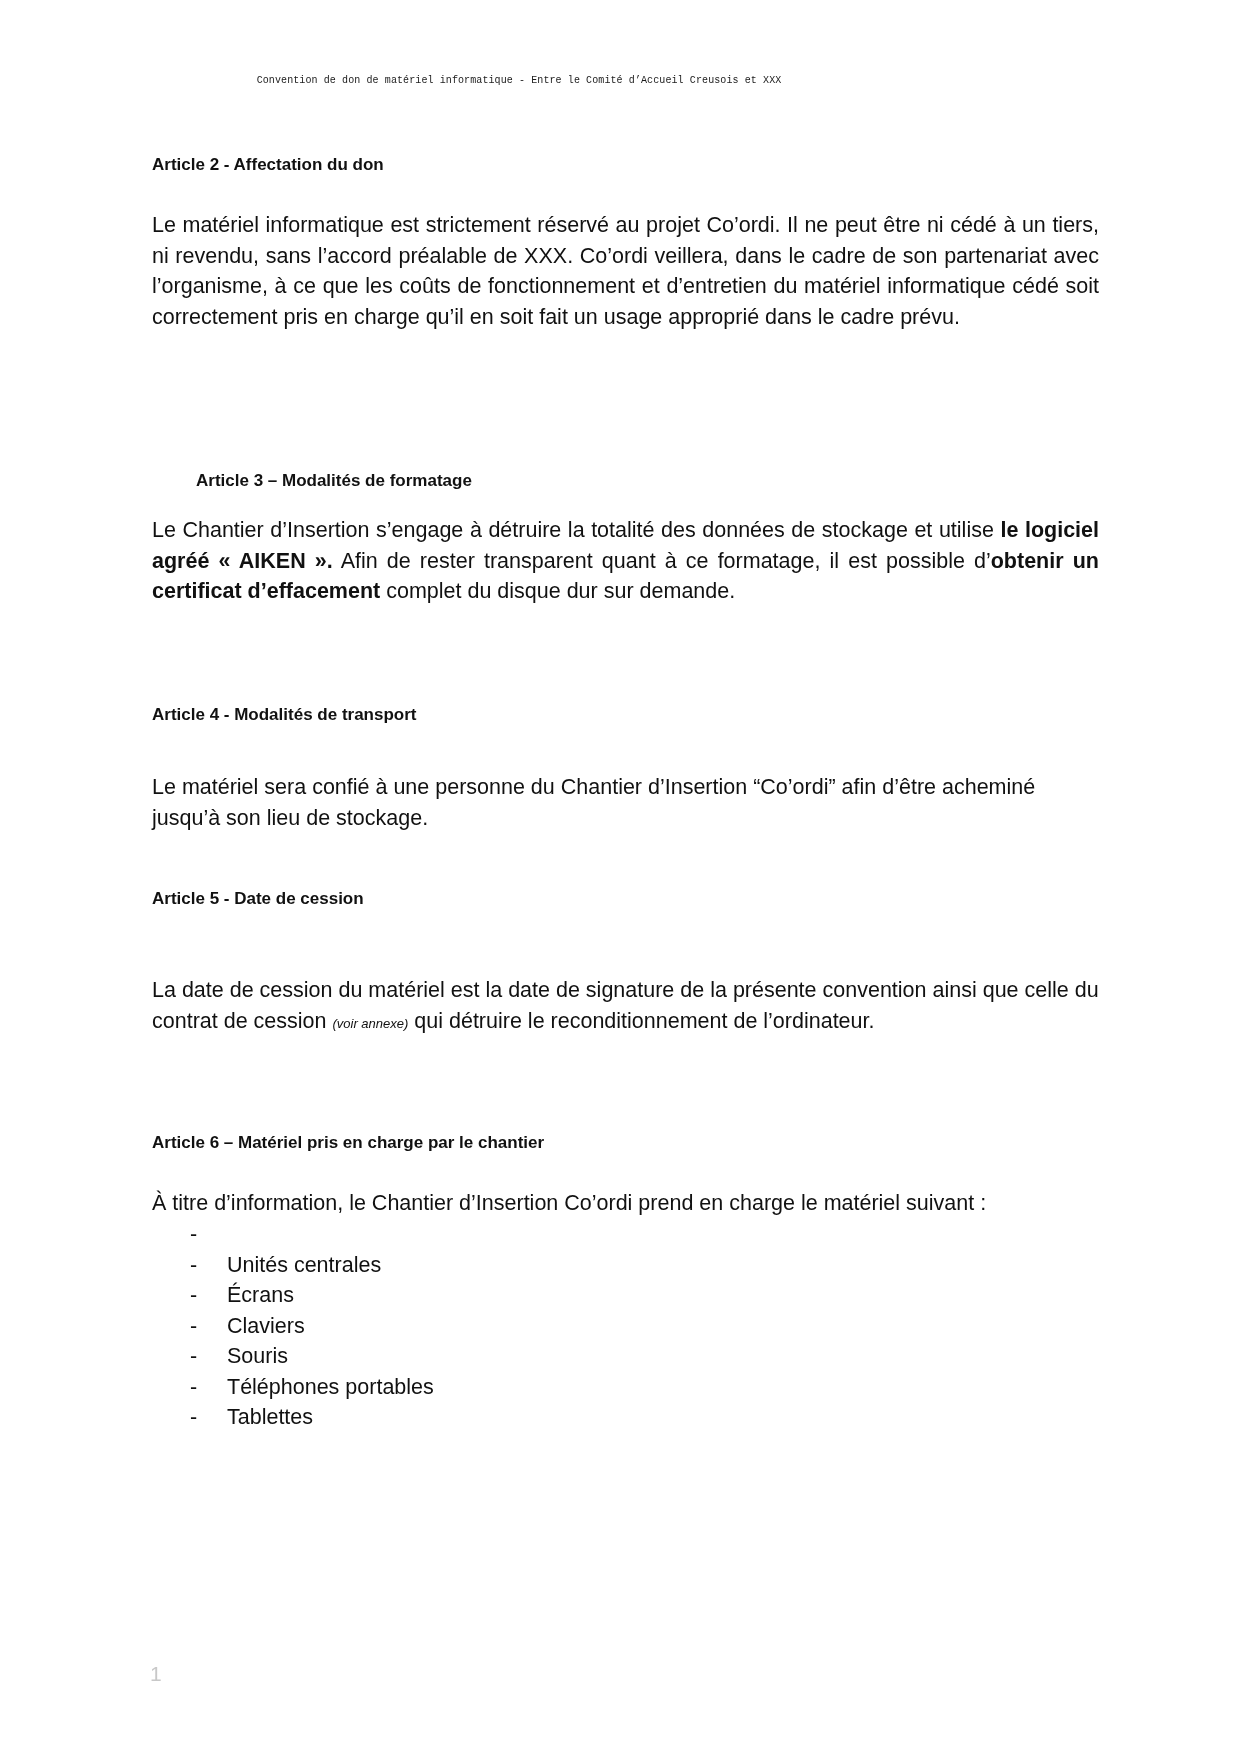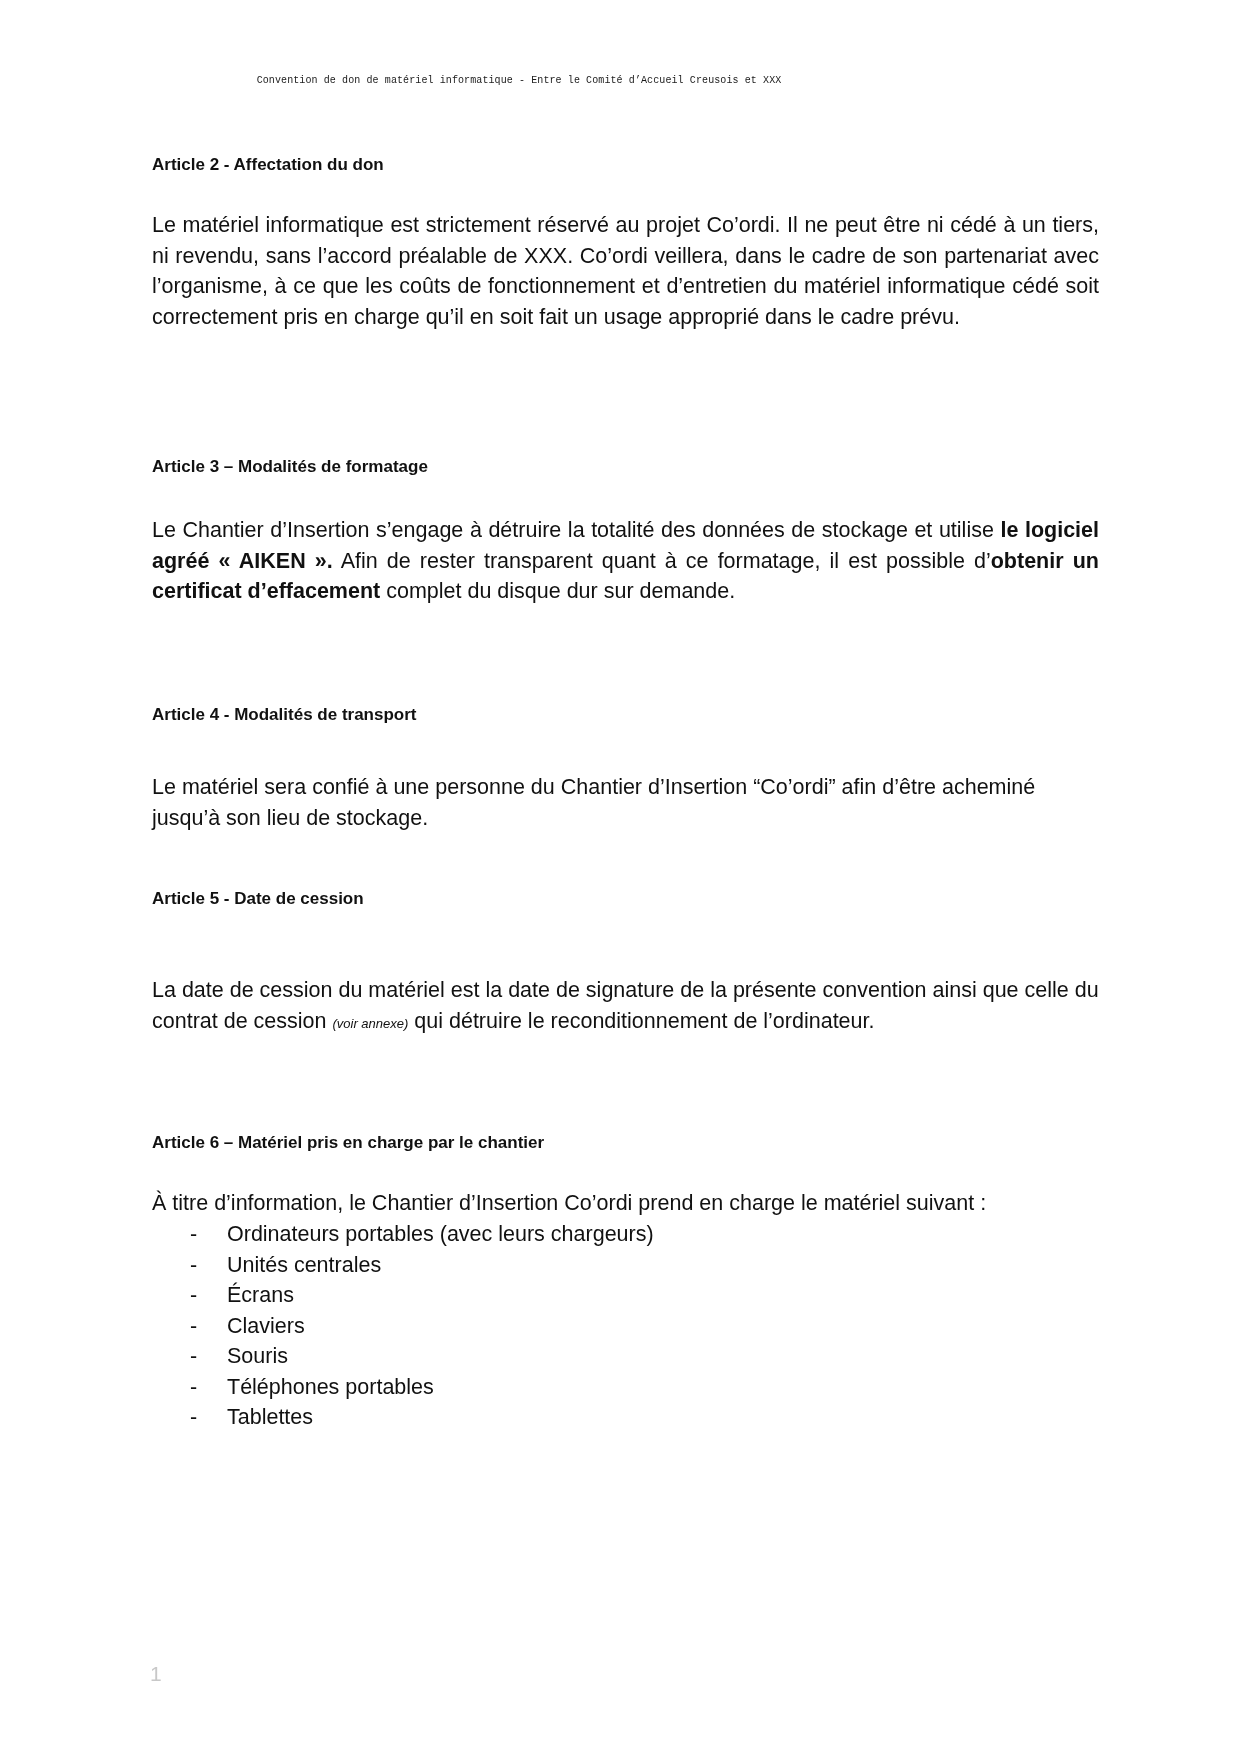--- a/index.html
+++ b/index.html
@@ -86,35 +86,34 @@
 </head>
 <body>
 
 <div class="running-header">Convention de don de matériel informatique - Entre le Comité d’Accueil Creusois et XXX</div>
 
 <div class="content">
 
   <h2 class="article-title" style="top:150px;">Article 2 - Affectation du don</h2>
   <p class="article-body" style="top:210px;">Le matériel informatique est strictement réservé au projet Co’ordi. Il ne peut être ni cédé à un tiers, ni revendu, sans l’accord préalable de XXX. Co’ordi veillera, dans le cadre de son partenariat avec l’organisme, à ce que les coûts de fonctionnement et d’entretien du matériel informatique cédé soit correctement pris en charge qu’il en soit fait un usage approprié dans le cadre prévu.</p>
 
-  <h2 class="article-title" style="top:452px;">Article 3 – Modalités de formatage</h2>
+  <h2 class="article-title" style="top:466px;margin-left:44px;">Article 3 – Modalités de formatage</h2>
   <p class="article-body" style="top:515px;"><span>Le Chantier d’Insertion s’engage à détruire la totalité des données de stockage et utilise </span><span class="b">le logiciel agréé « AIKEN ».</span><span> Afin de rester transparent quant à ce formatage, il est possible d’</span><span class="b">obtenir un certificat d’effacement</span><span> complet du disque dur sur demande.</span></p>
 
   <h2 class="article-title" style="top:700px;">Article 4 - Modalités de transport</h2>
   <p class="article-body left" style="top:772px;">Le matériel sera confié à une personne du Chantier d’Insertion “Co’ordi” afin d’être acheminé jusqu’à son lieu de stockage.</p>
 
   <h2 class="article-title" style="top:884px;">Article 5 - Date de cession</h2>
   <p class="article-body left" style="top:975px;"><span>La date de cession du matériel est la date de signature de la présente convention ainsi que celle du contrat de cession </span><span class="small-italic">(voir annexe)</span><span> qui détruire le reconditionnement de l’ordinateur.</span></p>
 
   <h2 class="article-title" style="top:1128px;">Article 6 – Matériel pris en charge par le chantier</h2>
   <p class="article-body left" style="top:1188px;">À titre d’information, le Chantier d’Insertion Co’ordi prend en charge le matériel suivant :</p>
   <ul class="item-list" style="top:1219px;">
     <li>
         <span class="dash">-</span>
-        <span class="label">Ordinateurs portables (avec leurs chargeurs)</span>
       </li>
     <li>
         <span class="dash">-</span>
         <span class="label">Unités centrales</span>
       </li>
     <li>
         <span class="dash">-</span>
         <span class="label">Écrans</span>
       </li>
     <li>

